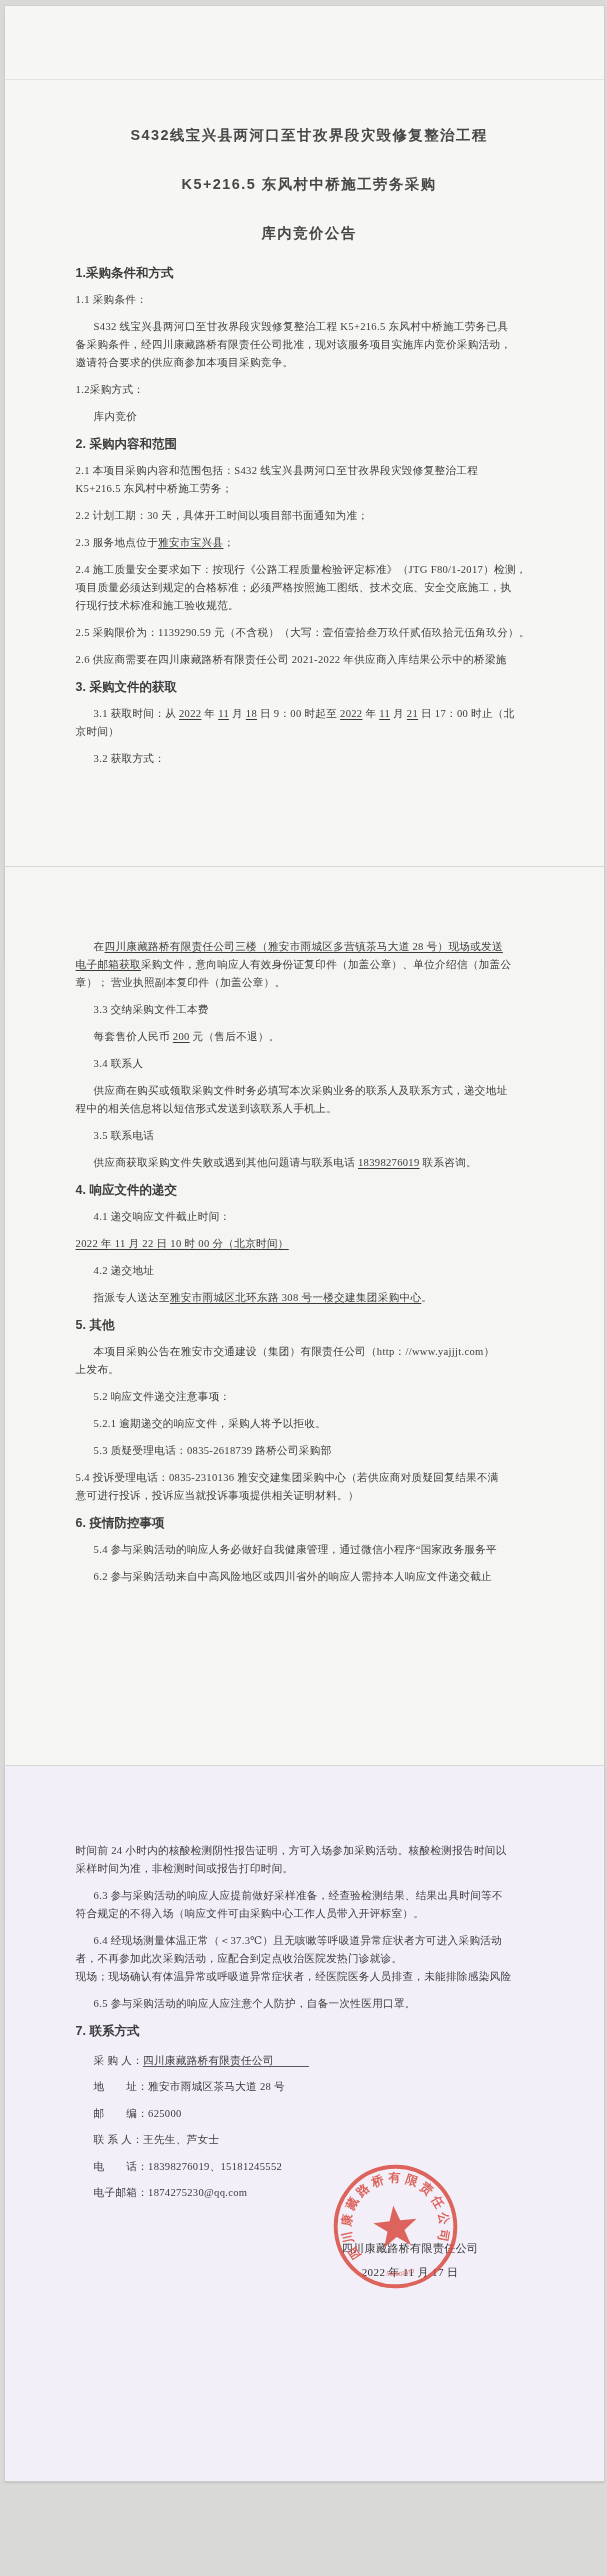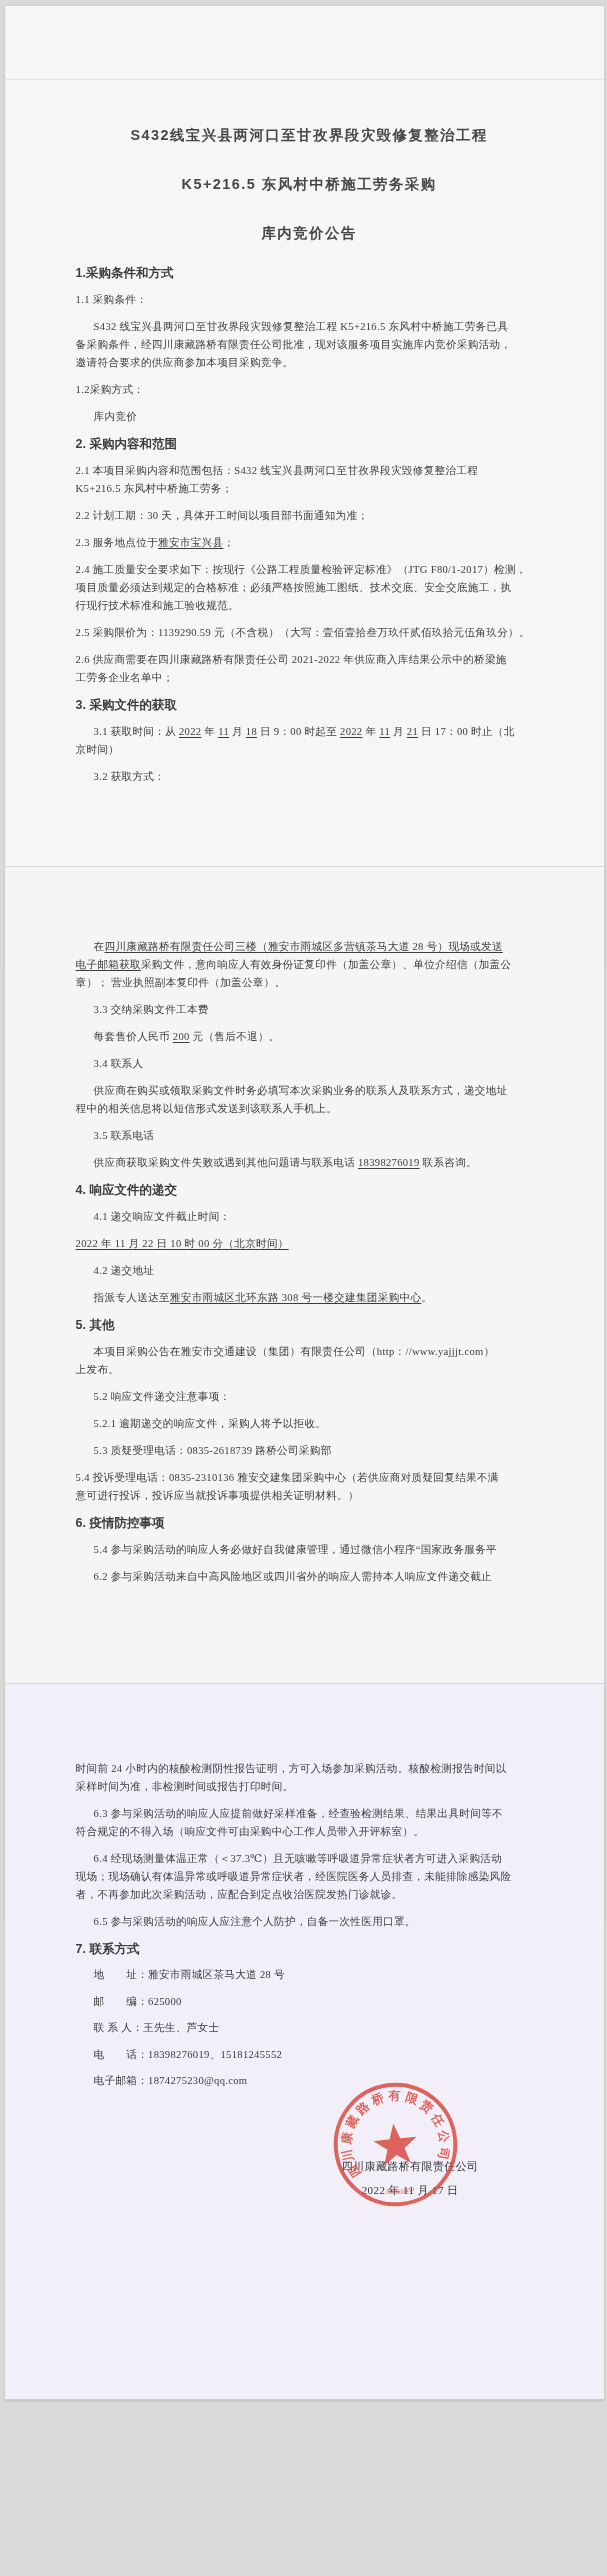--- a/index.html
+++ b/index.html
@@ -10,21 +10,21 @@
     color:#3a3a3a;
     overflow:hidden;
   }
   .page{
     position:absolute;left:4.6px;width:599px;
     background:#f6f6f4;
     box-shadow:0 0 0 0.8px #cfcfcc, 0 1.5px 2.3px rgba(0,0,0,.18);
   }
   #page1{top:6px;height:956px;}
   #page2{top:867px;height:1054px;background:#f5f5f3;}
-  #page3{top:1684px;height:715px;background:#f3eff8;}
+  #page3{top:1766px;height:715px;background:#f3eff8;}
   .inner{padding:0 61px 0 71px;position:relative;}
   .crease{position:absolute;left:0;right:0;top:73px;height:0.8px;background:#e4e4e0;}
   .titles{padding-top:105px;text-align:center;}
   .tline{
     line-height:49px;font-size:14.4px;font-weight:700;letter-spacing:1.5px;
     color:#474747;font-family:"Liberation Sans","DejaVu Sans",sans-serif;
     white-space:nowrap;
   }
   .h{
     margin-top:9px;line-height:18px;font-size:12.5px;font-weight:700;
@@ -71,21 +71,20 @@
     <div class="h">2. 采购内容和范围</div>
     <div class="ln it">2.1 本项目采购内容和范围包括：S432 线宝兴县两河口至甘孜界段灾毁修复整治工程</div>
     <div class="ln">K5+216.5 东风村中桥施工劳务；</div>
     <div class="ln it">2.2 计划工期：30 天，具体开工时间以项目部书面通知为准；</div>
     <div class="ln it"><span>2.3 服务地点位于</span><span class="u">雅安市宝兴县</span><span>；</span></div>
     <div class="ln it">2.4 施工质量安全要求如下：按现行《公路工程质量检验评定标准》（JTG F80/1-2017）检测，</div>
     <div class="ln">项目质量必须达到规定的合格标准；必须严格按照施工图纸、技术交底、安全交底施工，执</div>
     <div class="ln">行现行技术标准和施工验收规范。</div>
     <div class="ln it">2.5 采购限价为：1139290.59 元（不含税）（大写：壹佰壹拾叁万玖仟贰佰玖拾元伍角玖分）。</div>
     <div class="ln it">2.6 供应商需要在四川康藏路桥有限责任公司 2021-2022 年供应商入库结果公示中的桥梁施</div>
-    <div class="ln">工劳务企业名单中；</div>
     <div class="h">3. 采购文件的获取</div>
     <div class="ln it ind"><span>3.1 获取时间：从 </span><span class="u">2022</span><span> 年 </span><span class="u">11</span><span> 月 </span><span class="u">18</span><span> 日 9：00 时起至 </span><span class="u">2022</span><span> 年 </span><span class="u">11</span><span> 月 </span><span class="u">21</span><span> 日 17：00 时止（北</span></div>
     <div class="ln">京时间）</div>
     <div class="ln it ind">3.2 获取方式：</div>
   </div>
 </div>
 
 <div class="page" id="page2">
   <div class="inner" style="padding-top:62px">
     <div class="ln it ind"><span>在</span><span class="u">四川康藏路桥有限责任公司三楼（雅安市雨城区多营镇茶马大道 28 号）现场或发送</span></div>
@@ -117,25 +116,28 @@
   </div>
 </div>
 
 <div class="page" id="page3">
   <div class="inner" style="padding-top:67px">
     <div class="ln it">时间前 24 小时内的核酸检测阴性报告证明，方可入场参加采购活动。核酸检测报告时间以</div>
     <div class="ln">采样时间为准，非检测时间或报告打印时间。</div>
     <div class="ln it ind">6.3 参与采购活动的响应人应提前做好采样准备，经查验检测结果、结果出具时间等不</div>
     <div class="ln">符合规定的不得入场（响应文件可由采购中心工作人员带入开评标室）。</div>
     <div class="ln it ind">6.4 经现场测量体温正常（＜37.3℃）且无咳嗽等呼吸道异常症状者方可进入采购活动</div>
+    <div class="ln">者，不再参加此次采购活动，应配合到定点收治医院发热门诊就诊。</div>
     <div class="ln">现场；现场确认有体温异常或呼吸道异常症状者，经医院医务人员排查，未能排除感染风险</div>
-    <div class="ln">者，不再参加此次采购活动，应配合到定点收治医院发热门诊就诊。</div>
     <div class="ln it ind">6.5 参与采购活动的响应人应注意个人防护，自备一次性医用口罩。</div>
     <div class="h">7. 联系方式</div>
 
+    <div class="contact-row first">
+      <span class="contact-label">采 购 人：</span><span class="u-ext">四川康藏路桥有限责任公司</span>
+    </div>
     <div class="contact-row">
       <span class="contact-label">地　　址：</span><span>雅安市雨城区茶马大道 28 号</span>
     </div>
     <div class="contact-row">
       <span class="contact-label">邮　　编：</span><span>625000</span>
     </div>
     <div class="contact-row">
       <span class="contact-label">联 系 人：</span><span>王先生、芦女士</span>
     </div>
     <div class="contact-row">

